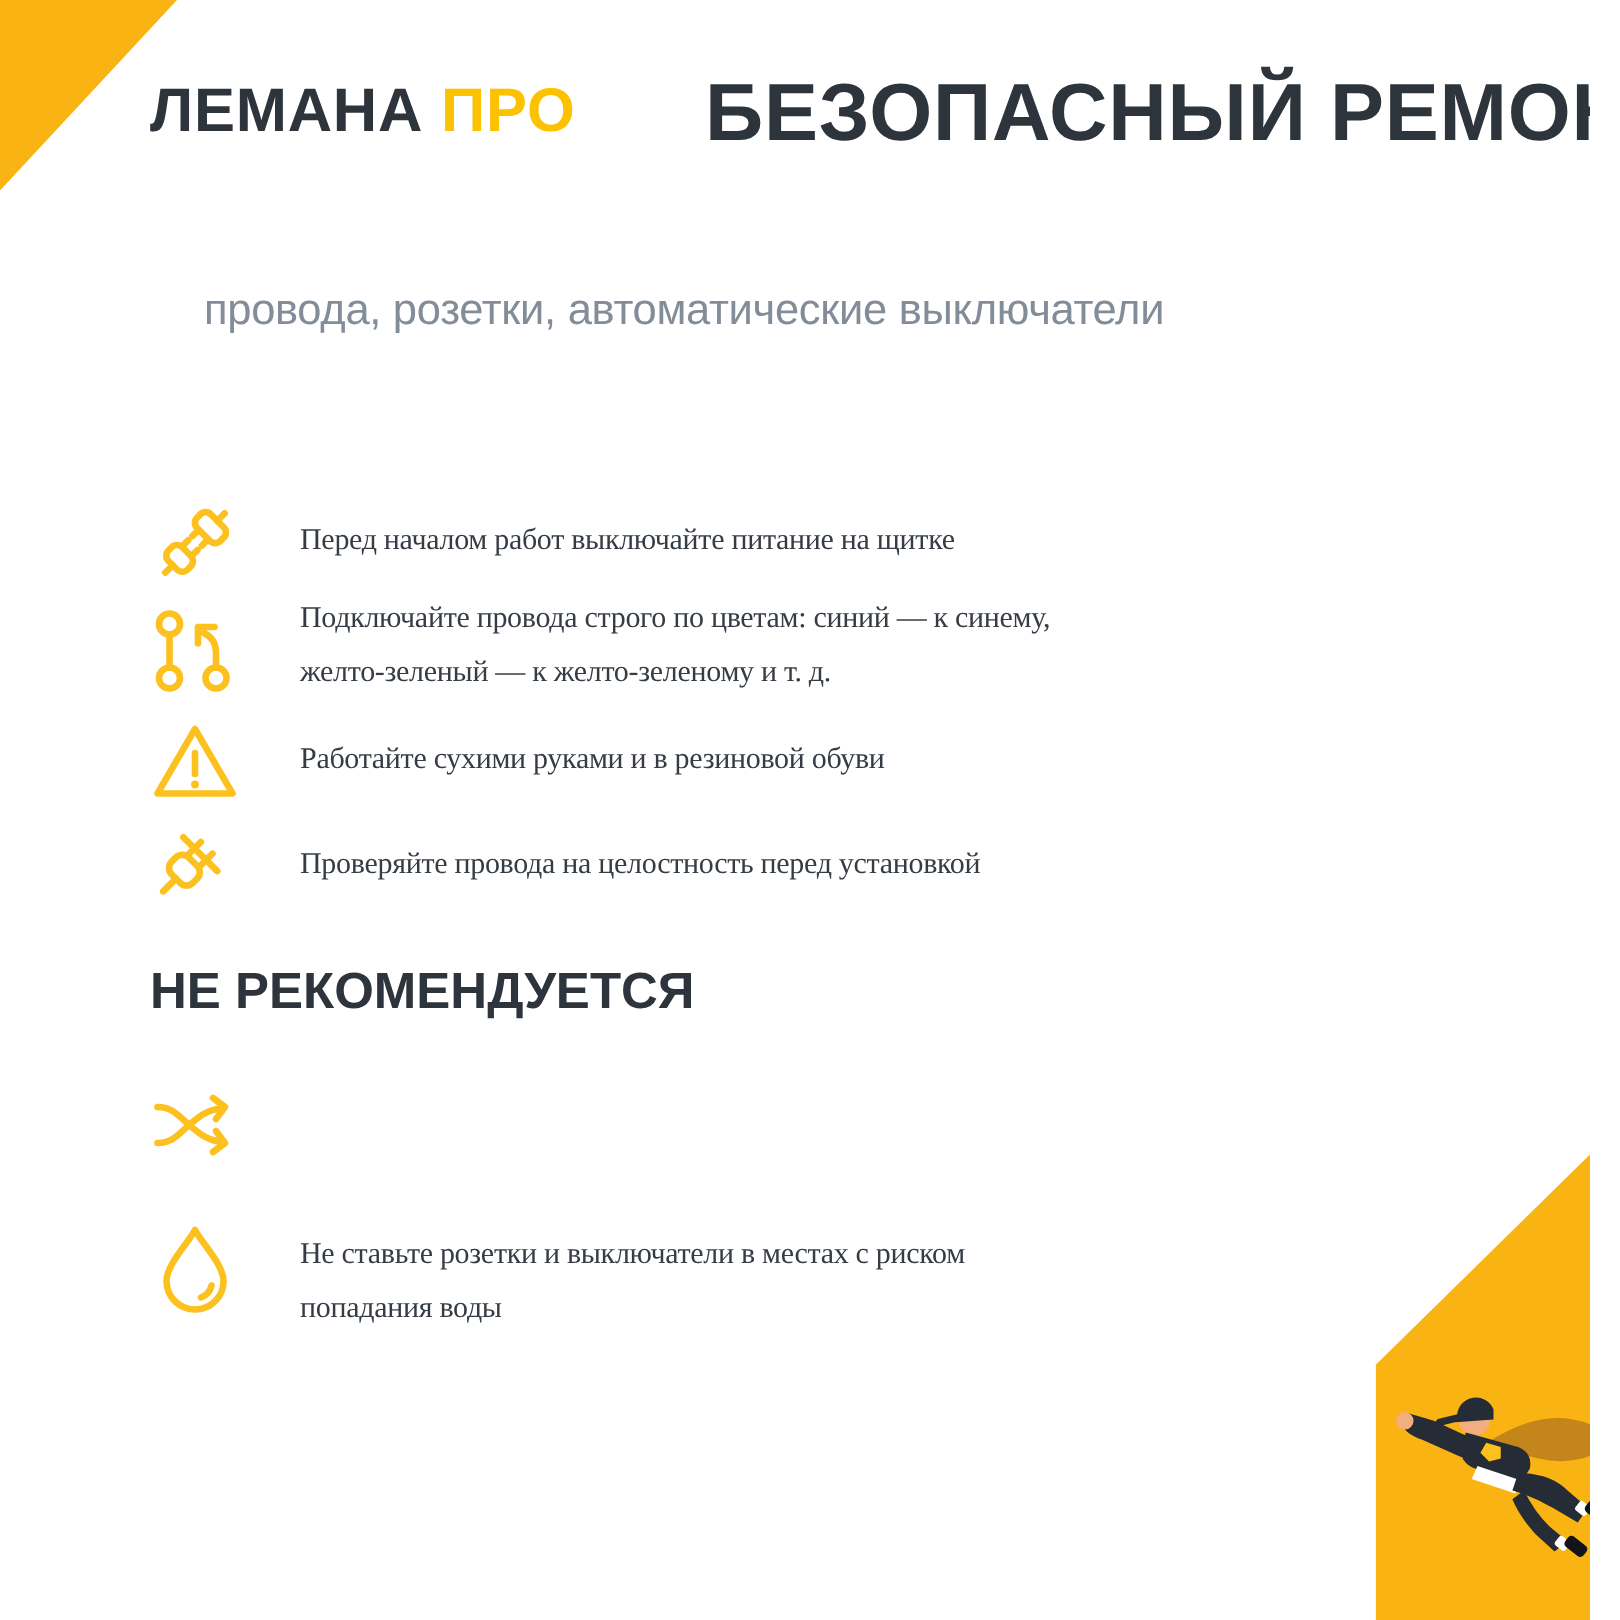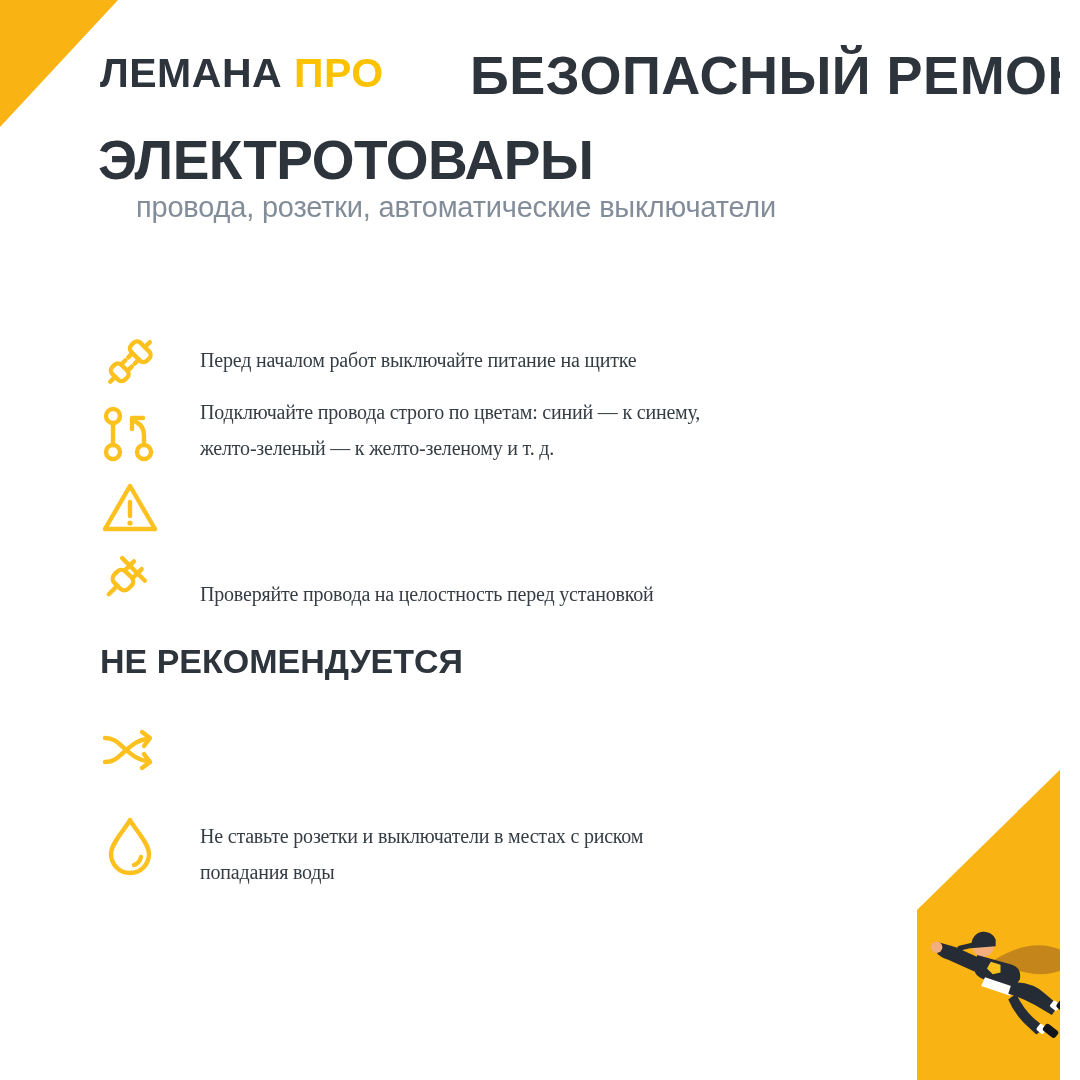--- a/index.html
+++ b/index.html
@@ -45,21 +45,20 @@
 
   <div id="corner-tl" class="abs"></div>
 
   <div id="logo" class="abs">
     <span>ЛЕМАНА</span>
     <span class="accent">ПРО</span>
   </div>
 
   <div id="header-title" class="abs">БЕЗОПАСНЫЙ РЕМОНТ</div>
 
-  <div id="hero-title" class="abs">ЭЛЕКТРОТОВАРЫ</div>
   <div id="hero-subtitle" class="abs">провода, розетки, автоматические выключатели</div>
 
 
   <div class="abs row-icon" style="top:330px">
     <svg viewBox="0 0 64 64">
         <g class="stroke" transform="rotate(-45 32 32)">
       <path d="M4 32 H11"></path>
       <rect x="11" y="23" width="13" height="18" rx="5"></rect>
       <path d="M24 27.5 H30"></path>
           <path d="M24 36.5 H30"></path>
@@ -89,33 +88,34 @@
 
   <div class="abs row-icon" style="top:477px">
     <svg viewBox="0 0 64 64">
         <g class="stroke">
       <path d="M32 9 L57 52 L7 52 Z"></path>
       <path d="M32 25 V39"></path>
     </g>
         <circle class="fillicon" cx="32" cy="46" r="2.6"></circle>
       </svg>
   </div>
+  <div class="abs row-text" style="top:488px;max-width:800px">Работайте сухими руками и в резиновой обуви</div>
 
   <div class="abs row-icon" style="top:541px">
     <svg viewBox="0 0 64 64">
         <g class="stroke" transform="rotate(-45 32 32)">
       <path d="M2 32 H14"></path>
       <rect x="14" y="22" width="16" height="20" rx="6"></rect>
       <path d="M30 26.5 H43"></path>
           <path d="M30 37.5 H43"></path>
       <path d="M37 16 V48"></path>
     </g>
       </svg>
   </div>
-  <div class="abs row-text" style="top:576px;max-width:820px">Проверяйте провода на целостность перед установкой</div>
+  <div class="abs row-text" style="top:558px;max-width:820px">Проверяйте провода на целостность перед установкой</div>
 
   <div id="sec2-title" class="abs section-title">НЕ РЕКОМЕНДУЕТСЯ</div>
 
   <div class="abs row-icon" style="top:718px">
     <svg viewBox="0 0 64 64">
         <g class="stroke">
       <path d="M7 44 C17 44 21 38 27 33 C33 28 39 22 49 21"></path>
       <path d="M44 14 L52 20 L46 28"></path>
       <path d="M7 20 C17 20 21 26 27 31 C33 36 39 42 49 43"></path>
       <path d="M44 50 L52 44 L46 36"></path>

